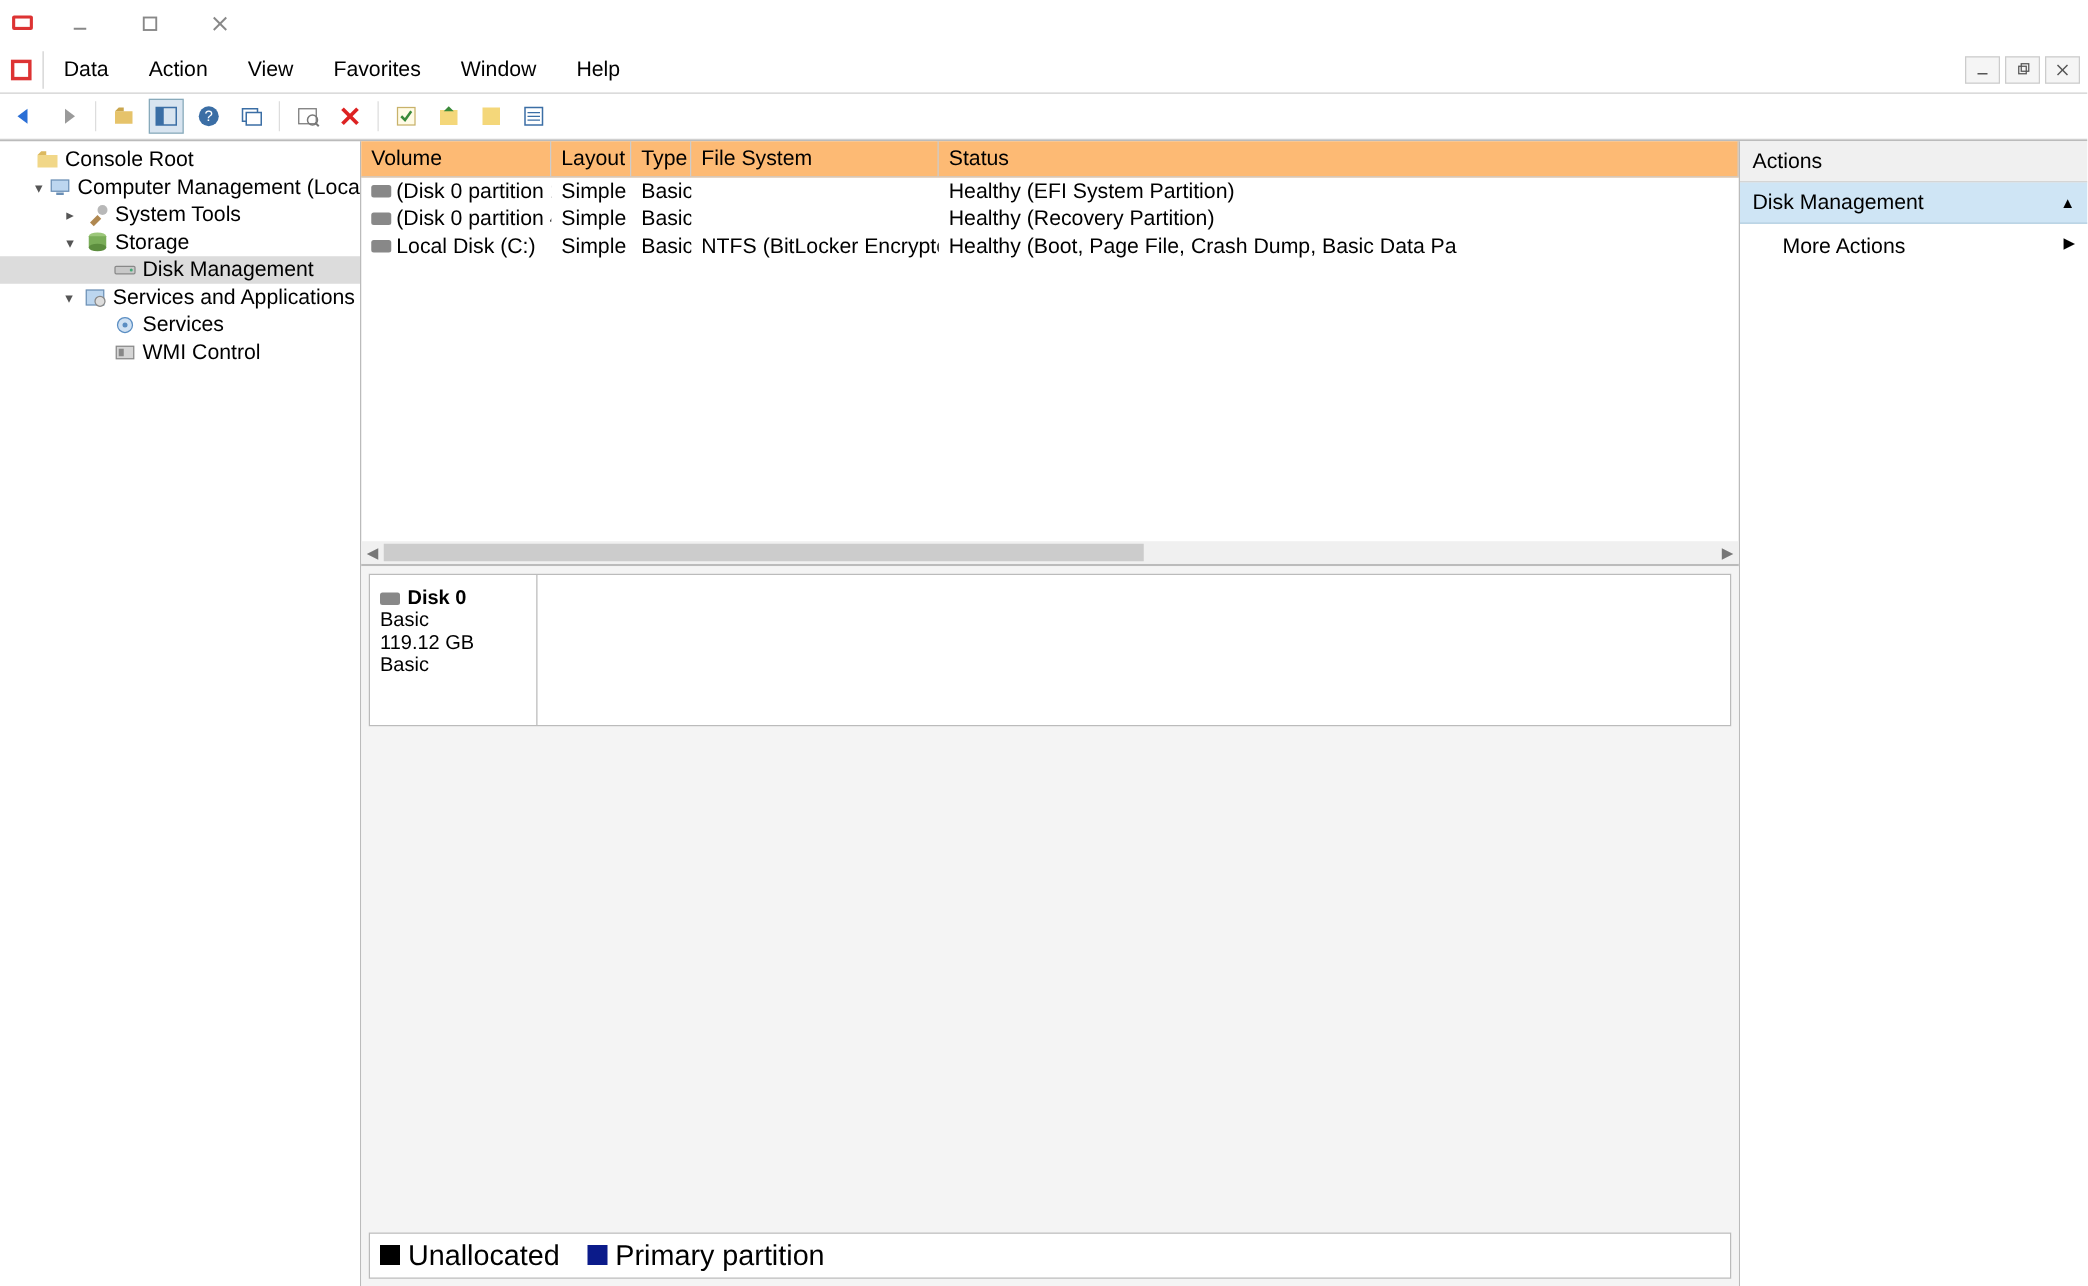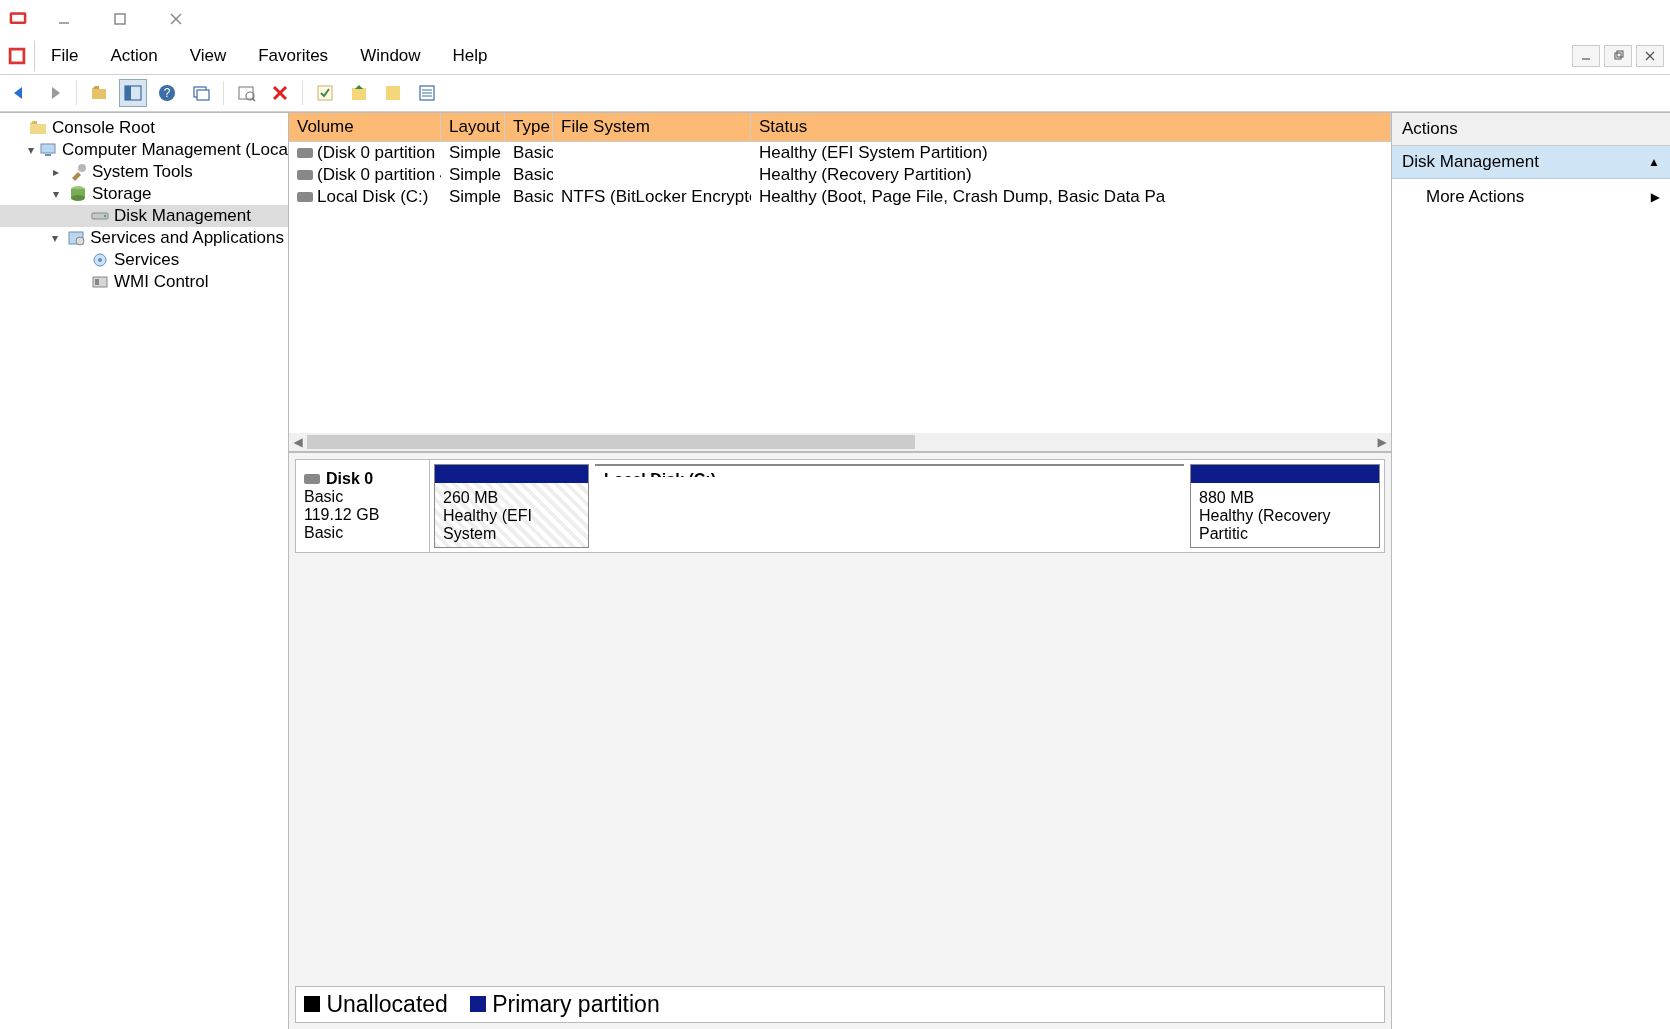--- a/index.html
+++ b/index.html
@@ -63,42 +63,42 @@
 .vol-row .vc-fs  { width: 198px; }
 .vol-row .vc-stat{ flex: 1; }
 .disk-glyph { width: 16px; height: 10px; background: #888; border-radius: 2px; display: inline-block; flex-shrink: 0; }
 .hscroll { height: 18px; background: #f0f0f0; display: flex; align-items: center; }
 .hscroll .arrow { width: 18px; text-align: center; color: #777; font-size: 12px; }
 .hscroll .track { flex: 1; position: relative; height: 14px; }
 .hscroll .thumb { position: absolute; left: 0; width: 57%; height: 100%; background: #ccc; }
 
 
 .graphical { flex: 1; background: #f4f4f4; padding: 6px; position: relative; }
-.disk-row { display: flex; background: #fff; border: 1px solid #bbb; height: 94px; }
+.disk-row { display: flex; background: #fff; border: 1px solid #bbb; height: 122px; }
 .disk-info { width: 134px; border-right: 1px solid #bbb; padding: 10px 8px; font-size: 16px; }
 .disk-info .dname { font-weight: 600; display:flex; align-items:center; gap:6px;}
 .disk-partitions { flex: 1; display: flex; gap: 6px; padding: 4px; }
 .partition { display: flex; flex-direction: column; border: 1px solid #888; }
 .partition.efi { width: 155px; }
 .partition.main { flex: 1; }
 .partition.rec { width: 190px; }
 .p-bar { height: 18px; background: #0b1b8a; }
 .p-body { flex: 1; padding: 6px 8px; font-size: 16px; overflow: hidden; }
 .p-body .p-name { font-weight: 600; }
 .hatched { background: repeating-linear-gradient(45deg, #eee, #eee 4px, #fff 4px, #fff 8px); }
 
 .legend { position: absolute; left: 6px; right: 6px; bottom: 6px; background: #fff; border: 1px solid #bbb; padding: 4px 8px; display: flex; gap: 22px; align-items: center; font-size: 23px; }
 .swatch { width: 16px; height: 16px; display: inline-block; }
 .sw-black { background: #000; }
 .sw-blue { background: #0b1b8a; }
 
 
 .actions-panel .hdr { background: #f0f0f0; border-bottom: 1px solid #ccc; padding: 6px 10px; font-size: 17px; }
 .actions-panel .section { background: #cfe5f5; padding: 6px 10px; display: flex; justify-content: space-between; align-items: center; font-size: 17px; border-bottom: 1px solid #b3cee0; }
-.actions-panel .item { padding: 8px 10px 8px 34px; display: flex; justify-content: space-between; align-items: center; font-size: 17px; }
+.actions-panel .item { padding: 8px 10px 8px 34px; display: flex; justify-content: space-between; font-size: 17px; }
 .tri-up { font-size: 12px; }
 .tri-right { font-size: 12px; }
 </style>
 </head>
 <body>
 
 <div class="title-bar">
   <svg class="app-icon" viewBox="0 0 24 24">
       <rect x="2" y="4" width="20" height="14" rx="2" fill="#d33"></rect>
       <rect x="5" y="7" width="14" height="8" fill="#fff"></rect>
@@ -124,21 +124,21 @@
 </div>
 
 <div class="menu-bar-wrap">
   <div class="doc-block">
     <svg class="doc-icon" viewBox="0 0 24 24">
         <rect x="3" y="3" width="18" height="18" fill="#d33"></rect>
         <rect x="6" y="6" width="12" height="12" fill="#fff"></rect>
       </svg>
   </div>
   <div class="menu-bar">
-    <div class="menu-item">File</div>
+    <div class="menu-item">Data</div>
     <div class="menu-item">Action</div>
     <div class="menu-item">View</div>
     <div class="menu-item">Favorites</div>
     <div class="menu-item">Window</div>
     <div class="menu-item">Help</div>
   </div>
   <div class="mdi-controls">
     <div class="mdi-btn">
         <svg width="12" height="12" viewBox="0 0 12 12">
           <line x1="2" y1="9" x2="10" y2="9" stroke="#555" stroke-width="1.2"></line>
@@ -363,43 +363,20 @@
       <div class="disk-row">
         <div class="disk-info">
           <div class="dname">
               <span class="disk-glyph"></span>
               <span>Disk 0</span>
             </div>
           <div>Basic</div>
           <div>119.12 GB</div>
           <div>Basic</div>
         </div>
-        <div class="disk-partitions">
-          <div class="partition efi">
-            <div class="p-bar"></div>
-            <div class="p-body hatched">
-              <div>260 MB</div>
-              <div>Healthy (EFI System</div>
-            </div>
-          </div>
-          <div class="partition main">
-            <div class="p-bar"></div>
-            <div class="p-body">
-              <div class="p-name">Local Disk  (C:)</div>
-
-            </div>
-          </div>
-          <div class="partition rec">
-            <div class="p-bar"></div>
-            <div class="p-body">
-              <div>880 MB</div>
-              <div>Healthy (Recovery Partitic</div>
-            </div>
-          </div>
-        </div>
       </div>
 
       <div class="legend">
         <span><span class="swatch sw-black"></span> <span>Unallocated</span></span>
         <span><span class="swatch sw-blue"></span> <span>Primary partition</span></span>
       </div>
     </div>
   </div>
 
   <div class="actions-panel">

